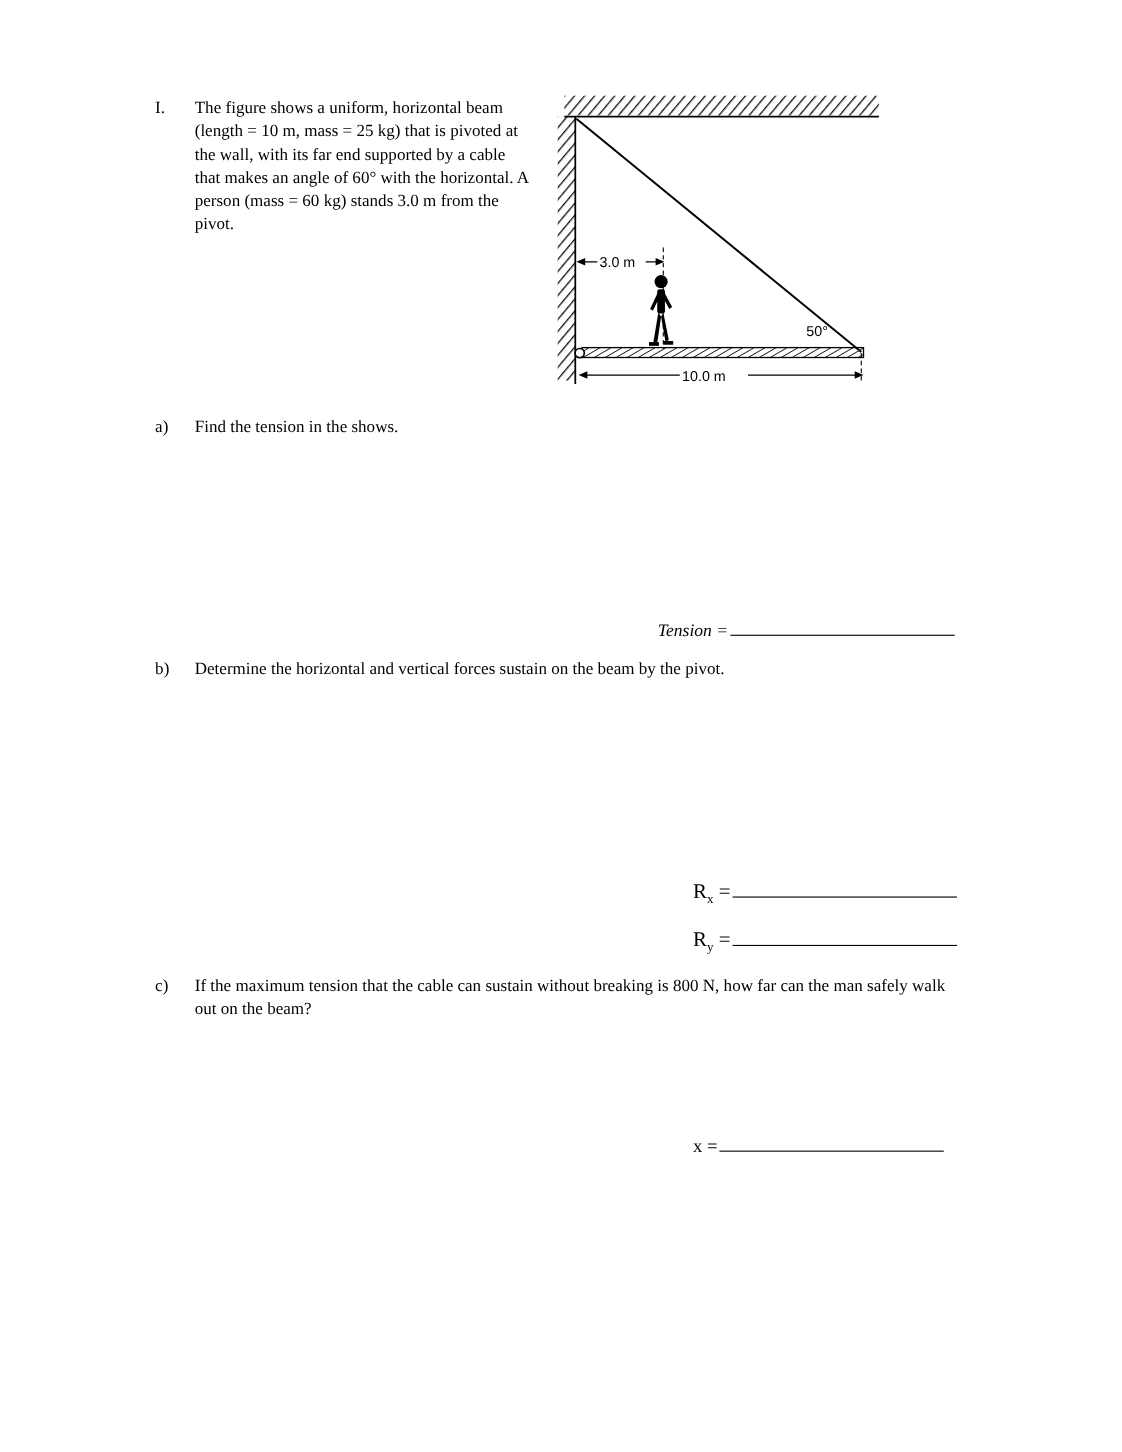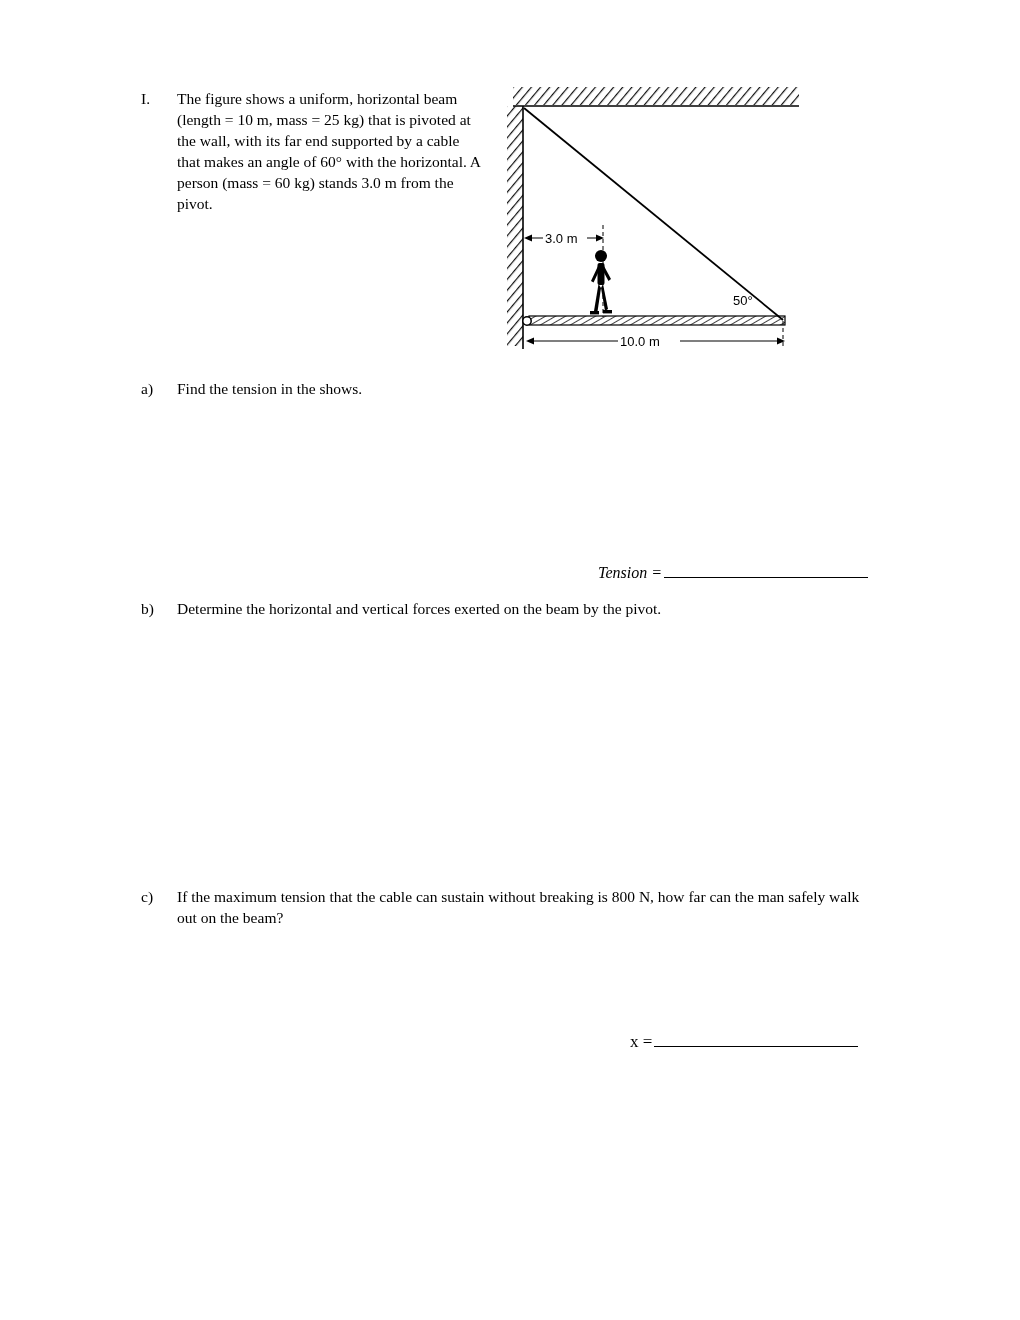--- a/index.html
+++ b/index.html
@@ -186,24 +186,32 @@
     <div class="part-text">Find the tension in the shows.</div>
   </div>
 
   <div class="answer" id="ans-tension">
     <span class="lbl">Tension =</span>
     <span class="rule"></span>
   </div>
 
   <div class="part" id="part-b">
     <div class="part-letter">b)</div>
-    <div class="part-text">Determine the horizontal and vertical forces exerted on the beam by the pivot.</div>
-  </div>
-
-
+    <div class="part-text">Determine the horizontal and vertical forces sustain on the beam by the pivot.</div>
+  </div>
+
+  <div class="answer" id="ans-rx">
+    <span class="lbl"><span>R</span><span class="sub">x</span><span> =</span></span>
+    <span class="rule"></span>
+  </div>
+
+  <div class="answer" id="ans-ry">
+    <span class="lbl"><span>R</span><span class="sub">y</span><span> =</span></span>
+    <span class="rule"></span>
+  </div>
 
   <div class="part" id="part-c">
     <div class="part-letter">c)</div>
     <div class="part-text">If the maximum tension that the cable can sustain without breaking is 800 N, how far can the man safely walk out on the beam?</div>
   </div>
 
   <div class="answer" id="ans-x">
     <span class="lbl">x =</span>
     <span class="rule"></span>
   </div>

